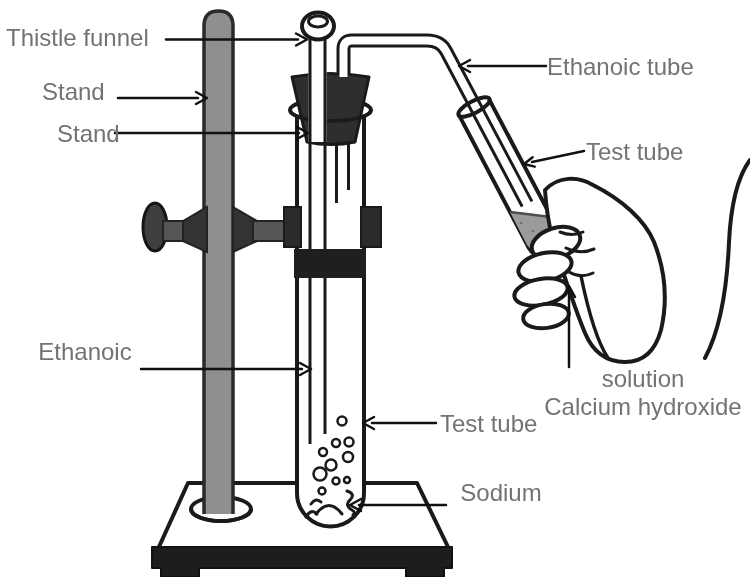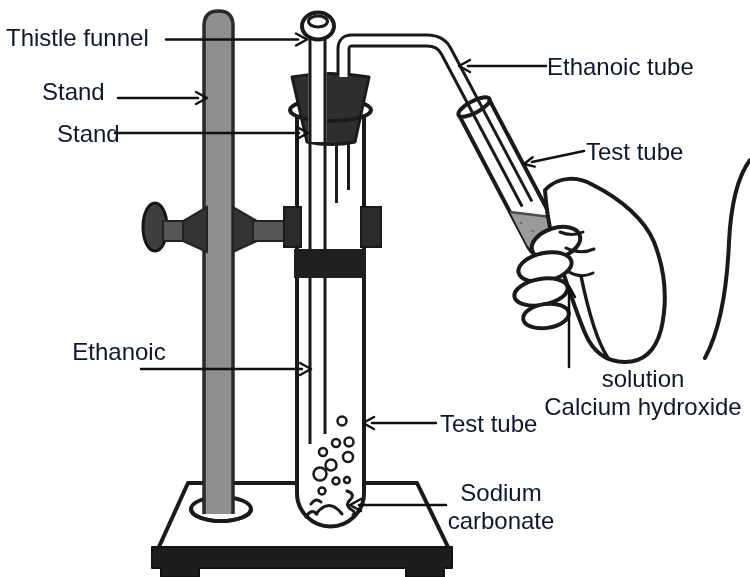--- a/index.html
+++ b/index.html
@@ -1,19 +1,19 @@
 <!DOCTYPE html>
 <html><head>
 <meta charset="utf-8">
 <style>
   html,body{margin:0;padding:0;background:#fff;}
   #stage{position:relative;width:750px;height:577px;background:#ffffff;overflow:hidden;
          font-family:"Liberation Sans",sans-serif;}
   #apparatus{position:absolute;left:0;top:0;}
-  .lbl{position:absolute;color:#0f172a;font-size:24px;font-weight:500;line-height:28px;white-space:nowrap;}
+  .lbl{position:absolute;color:#737373;font-size:24px;font-weight:500;line-height:28px;white-space:nowrap;}
   .lbl.center{transform:translateX(-50%);text-align:center;}
   .lbl span{display:block;}
 </style>
 </head>
 <body>
 
 <div id="stage">
 
   <svg id="apparatus" width="750" height="577" viewBox="0 0 750 577">
 
@@ -153,26 +153,25 @@
           <path d="M 563,297 L 569,286 L 575,297"></path>
       </g>
     </g>
   </svg>
 
   <div class="lbl" style="left:6px;top:24px;">Thistle funnel</div>
   <div class="lbl" style="left:42px;top:78px;">Stand</div>
   <div class="lbl" style="left:57px;top:120px;">Stand</div>
   <div class="lbl" style="left:547px;top:53px;">Ethanoic tube</div>
   <div class="lbl" style="left:586px;top:138px;">Test tube</div>
-  <div class="lbl center" style="left:85px;top:338px;margin-left:34px;">
+  <div class="lbl center" style="left:85px;top:338px;">
     <span>Ethanoic</span>
   </div>
   <div class="lbl" style="left:440px;top:410px;">Test tube</div>
   <div class="lbl center" style="left:643px;top:365px;">
     <span>solution</span>
     <span>Calcium hydroxide</span>
   </div>
-  <div class="lbl center" style="left:501px;top:479px;">
+  <div class="lbl center" style="left:501px;top:479px;text-align:right;">
     <span>Sodium</span>
-    <span>carbonate</span>
   </div>
 
 </div>
 
 </body></html>

